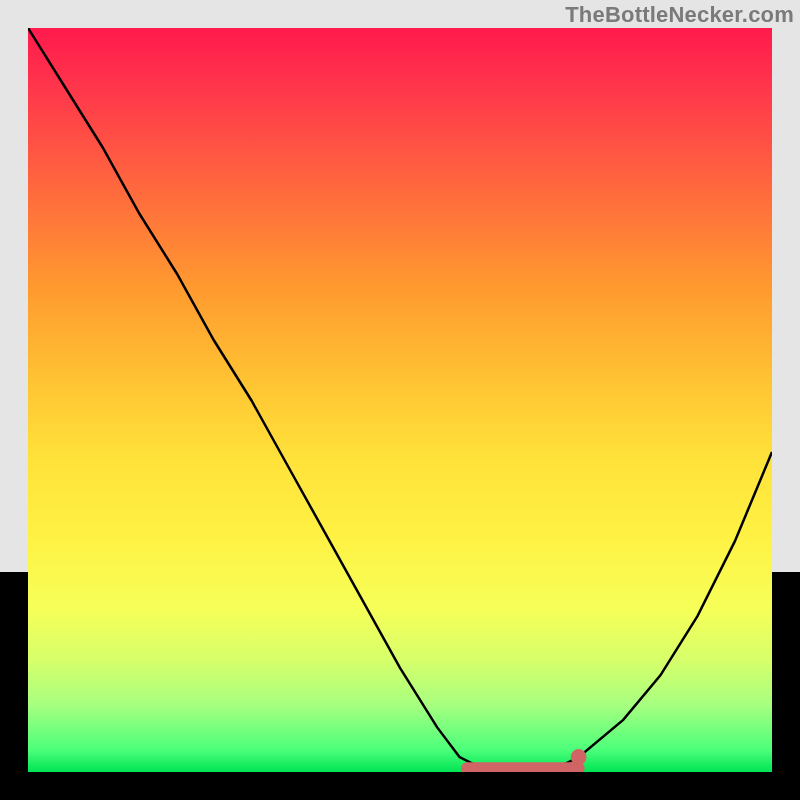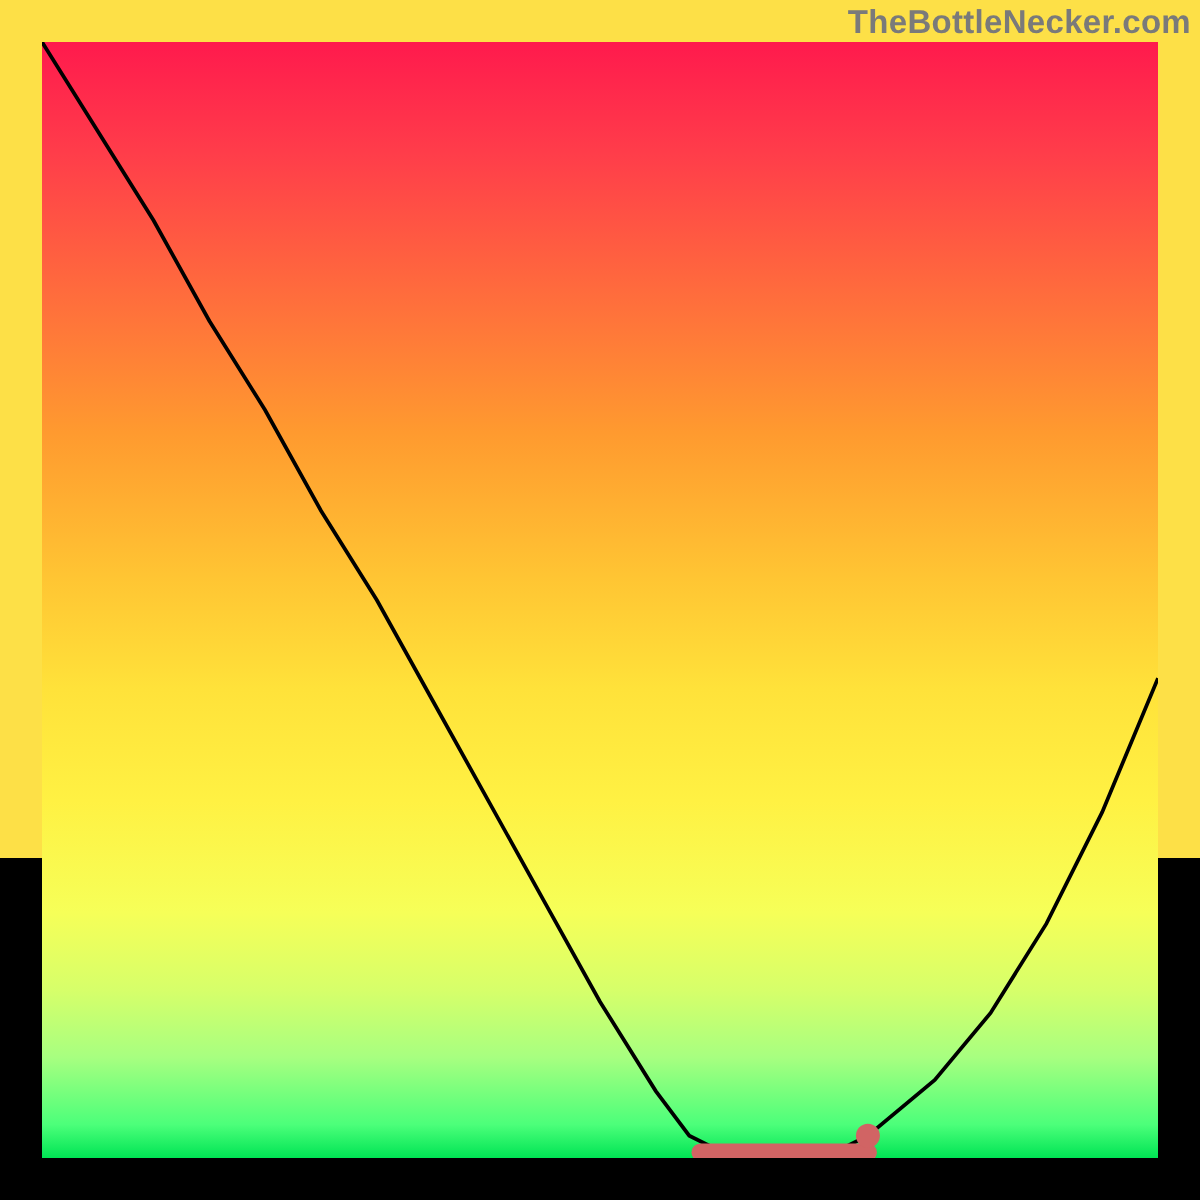--- a/index.html
+++ b/index.html
@@ -1,21 +1,21 @@
 <!DOCTYPE html>
 <html><head>
 <meta charset="utf-8">
 <style>
   * { margin: 0; padding: 0; box-sizing: border-box; }
   html, body { width: 800px; height: 800px; overflow: hidden; background: #000; }
   .frame {
     position: relative;
     width: 800px;
     height: 572px;
-    background: #fde047;
+    background: #e5e5e5;
   }
   .watermark {
     position: absolute;
     top: 2px;
     right: 6px;
     font-family: Arial, Helvetica, sans-serif;
     font-size: 22px;
     font-weight: 600;
     color: #7a7a7a;
     letter-spacing: 0.2px;

